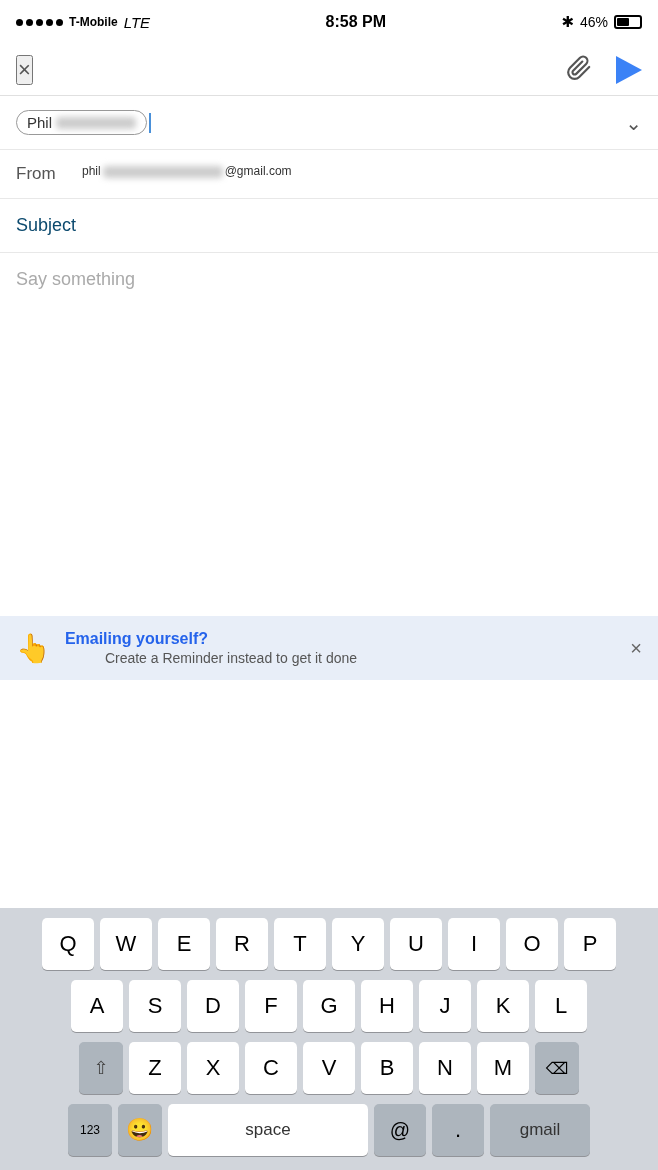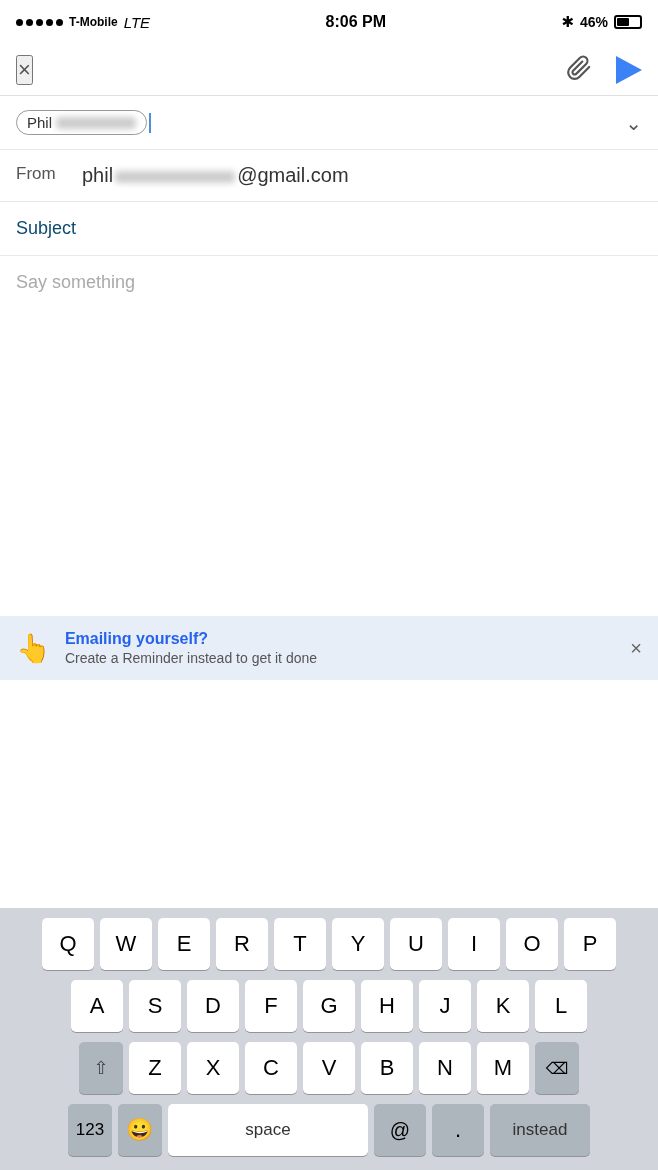--- a/index.html
+++ b/index.html
@@ -109,21 +109,21 @@
     
     .from-row {
       display: flex;
       padding: 14px 16px;
       border-bottom: 1px solid #e8e8e8;
     }
     .from-label {
       font-size: 17px; color: #555; margin-right: 16px; width: 50px;
     }
     .from-email {
-      font-size: 20px; color: #333;
+      font-size: 12px; color: #333;
     }
     .from-email-blur {
       display: inline-block;
       width: 120px; height: 12px;
       background: #ccc;
       border-radius: 4px;
       filter: blur(3px);
       vertical-align: middle;
       margin: 0 2px;
     }
@@ -157,21 +157,21 @@
       left: 0; right: 0;
     }
     .suggestion-icon {
       font-size: 28px; margin-right: 14px; color: #3b82f6;
     }
     .suggestion-text { flex: 1; }
     .suggestion-title {
       font-size: 16px; font-weight: 700; color: #2563eb;
     }
     .suggestion-sub {
-      font-size: 14px; color: #555; margin-top: 2px;
+      font-size: 14px; color: #555; margin-top: 2px; margin-left: 40px;
     }
     .suggestion-close {
       font-size: 20px; color: #666; cursor: pointer; margin-left: 10px;
     }
 
     
     .keyboard {
       position: absolute;
       bottom: 0; left: 0; right: 0;
       background: #d1d5db;
@@ -218,21 +218,21 @@
       font-size: 17px;
       color: #333;
     }
     .kb-key.return-key {
       min-width: 100px;
       font-size: 17px;
       color: #333;
     }
     .kb-key.num-key {
       min-width: 44px;
-      font-size: 17px;
+      font-size: 12px;
     }
     .kb-key.emoji-key {
       min-width: 44px;
       font-size: 22px;
     }
     .kb-row-bottom {
       display: flex;
       justify-content: center;
       gap: 6px;
       margin-bottom: 8px;
@@ -246,25 +246,25 @@
     <div class="signal-dots">
       <div class="signal-dot"></div>
       <div class="signal-dot"></div>
       <div class="signal-dot"></div>
       <div class="signal-dot"></div>
       <div class="signal-dot"></div>
     </div>
     <span class="carrier-text">T-Mobile</span>
     <span style="font-size:15px;font-weight:400;font-style:italic;">LTE</span>
   </div>
-  <div class="status-center">8:06 PM</div>
+  <div class="status-center">8:58 PM</div>
   <div class="status-right">
 
     <span style="font-size:15px;">✱</span>
-    <span style="font-size:14px;font-weight:bold;">46%</span>
+    <span style="font-size:14px;">46%</span>
     <div class="battery-icon">
       <div class="battery-body">
         <div class="battery-fill"></div>
       </div>
     </div>
   </div>
 </div>
 
 <div class="toolbar">
   <button class="toolbar-close">×</button>
@@ -353,15 +353,15 @@
       <span style="font-size:16px;">⌫</span>
     </div>
   </div>
 
   <div class="kb-row-bottom">
     <div class="kb-key special num-key">123</div>
     <div class="kb-key emoji-key special">😀</div>
     <div class="kb-key space-key" style="font-size:17px;color:#333;">space</div>
     <div class="kb-key special" style="min-width:52px; font-size:20px;">@</div>
     <div class="kb-key special" style="min-width:52px; font-size:22px;">.</div>
-    <div class="kb-key return-key special" style="font-size:17px;">instead</div>
+    <div class="kb-key return-key special" style="font-size:17px;">gmail</div>
   </div>
 </div>
 
 </body></html>

